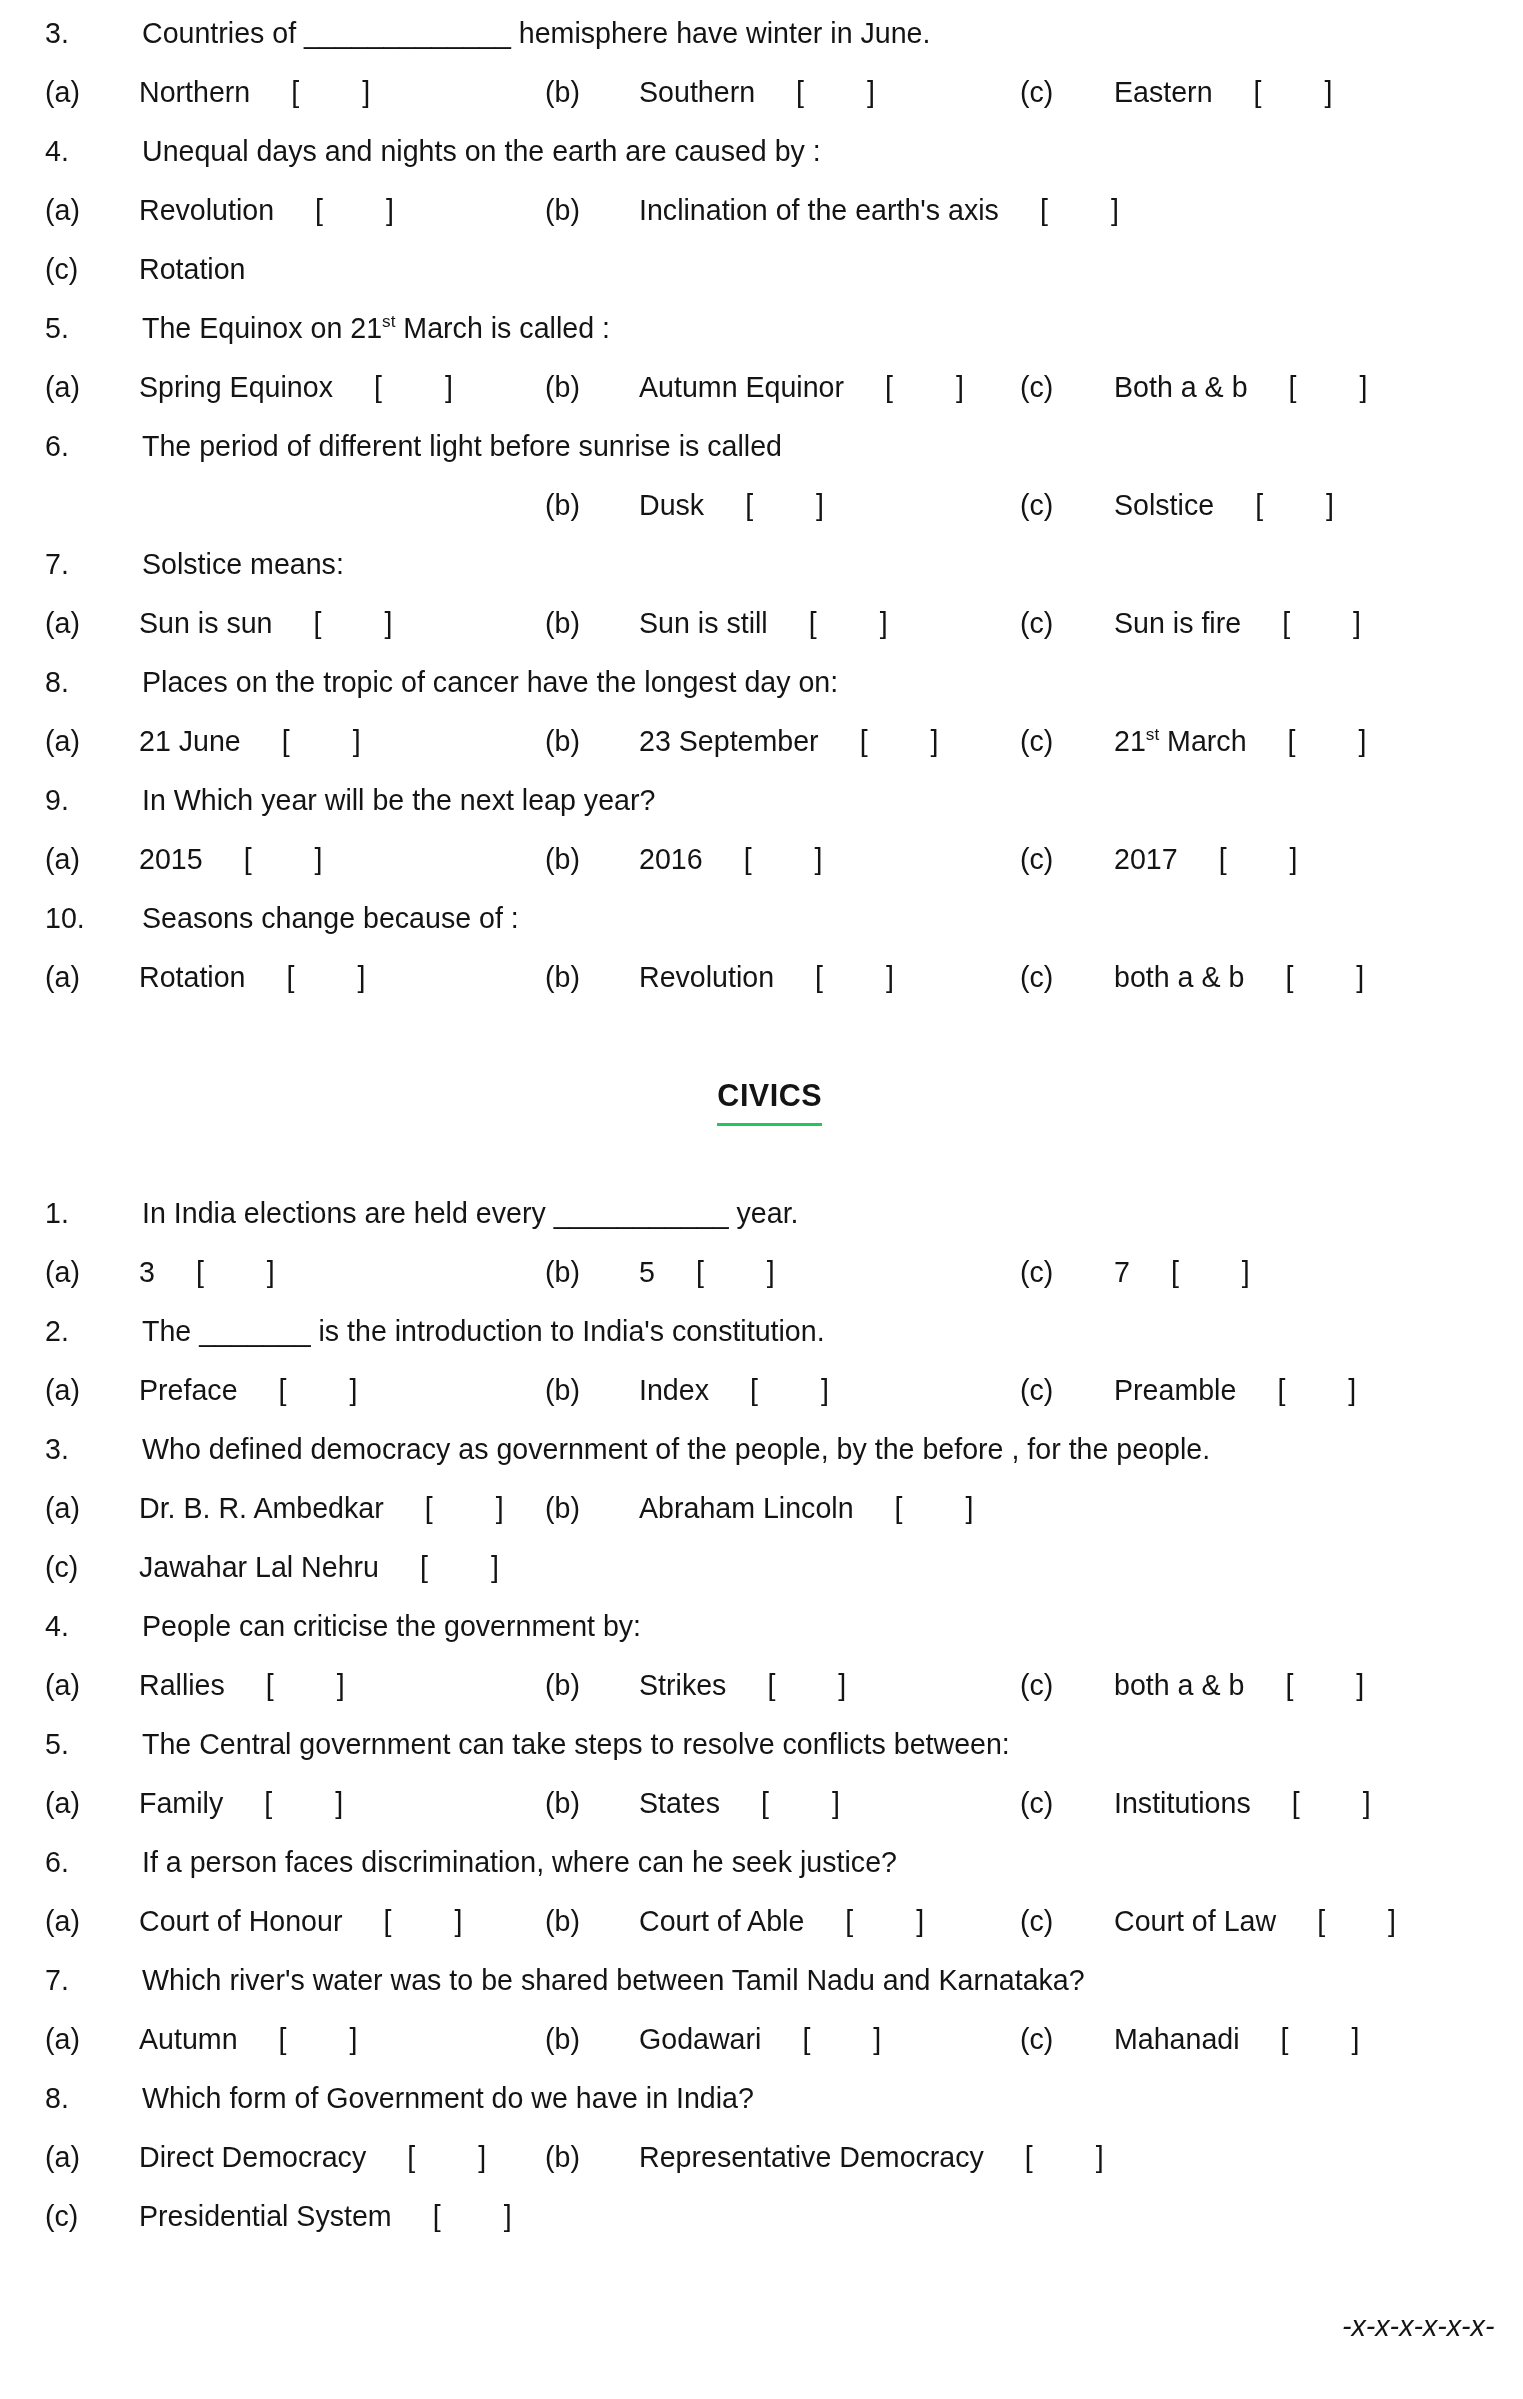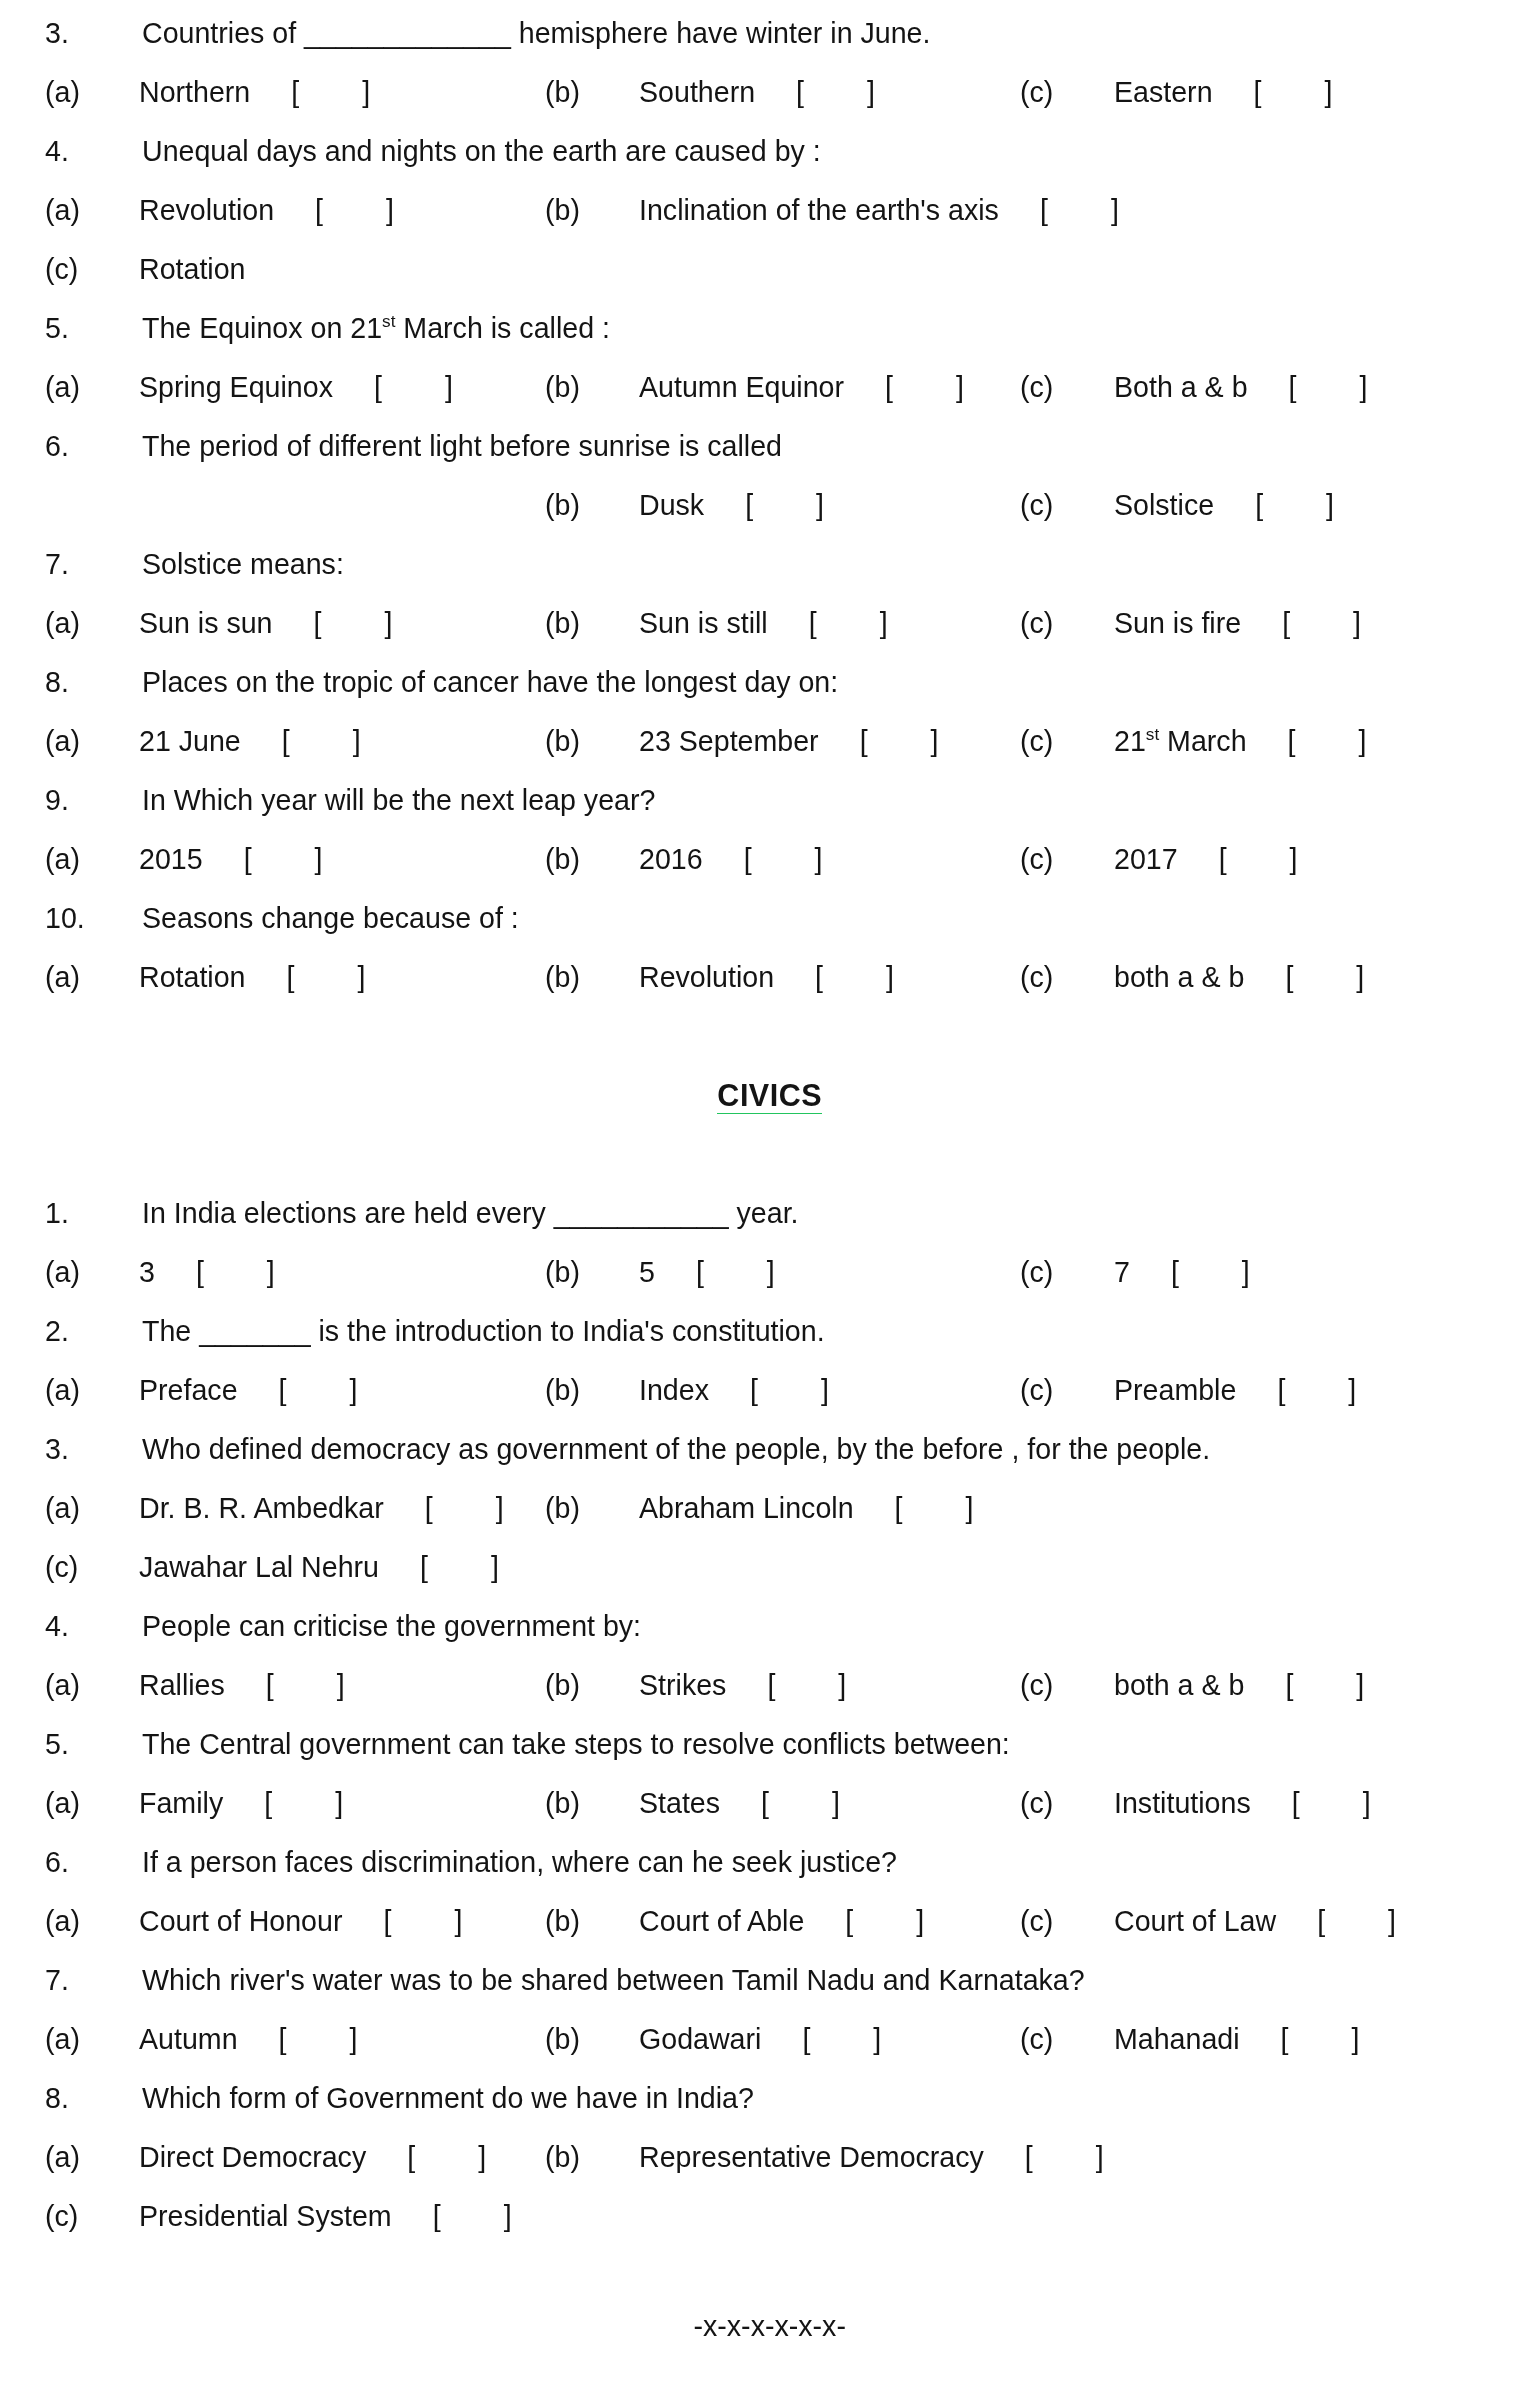--- a/index.html
+++ b/index.html
@@ -26,24 +26,24 @@
   sup { font-size: 0.6em; vertical-align: super; line-height: 0; }
   .section-heading-wrap {
     height: 59px; line-height: 59px;
     margin: 59px 0;
     text-align: center;
   }
   .section-heading {
     font-weight: bold;
     font-size: 30.5px;
     letter-spacing: 0.5px;
-    border-bottom: 1px solid #22c55e;
-    padding-bottom: 1px;
+    border-bottom: 3px solid #22c55e;
+    padding-bottom: 11px;
   }
-  .footer { margin-top: 51px; height: 59px; line-height: 59px; text-align: center; }
+  .footer { margin-top: 51px; height: 59px; line-height: 59px; text-align: right; font-style: italic; }
 </style>
 </head>
 <body>
 
 <div class="page">
   <div id="questions-root">
       <div class="line q-line">
         <span class="q-num">3.</span>
         <span class="q-text">Countries of  _____________ hemisphere have winter in June.</span>
       </div>

